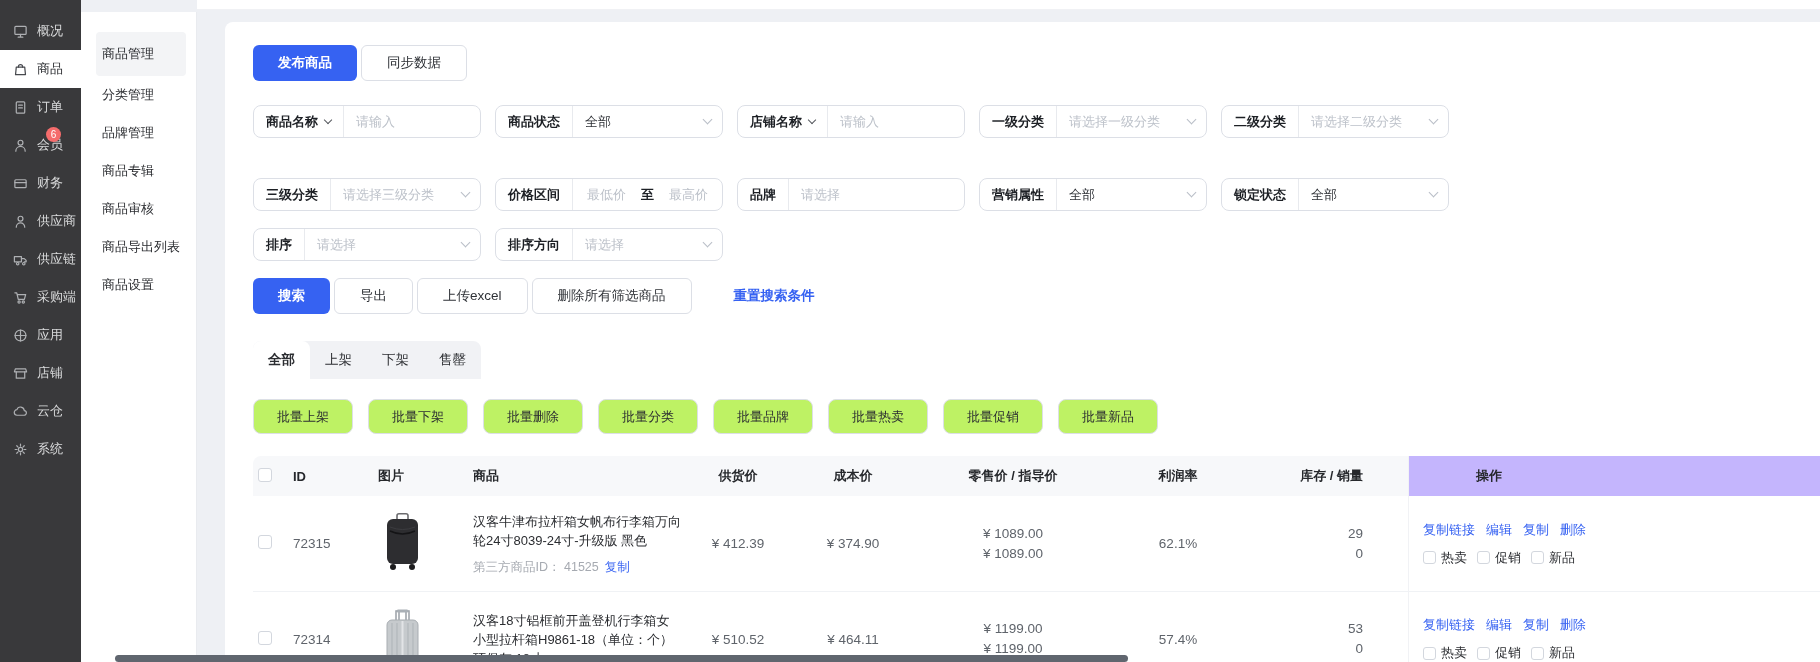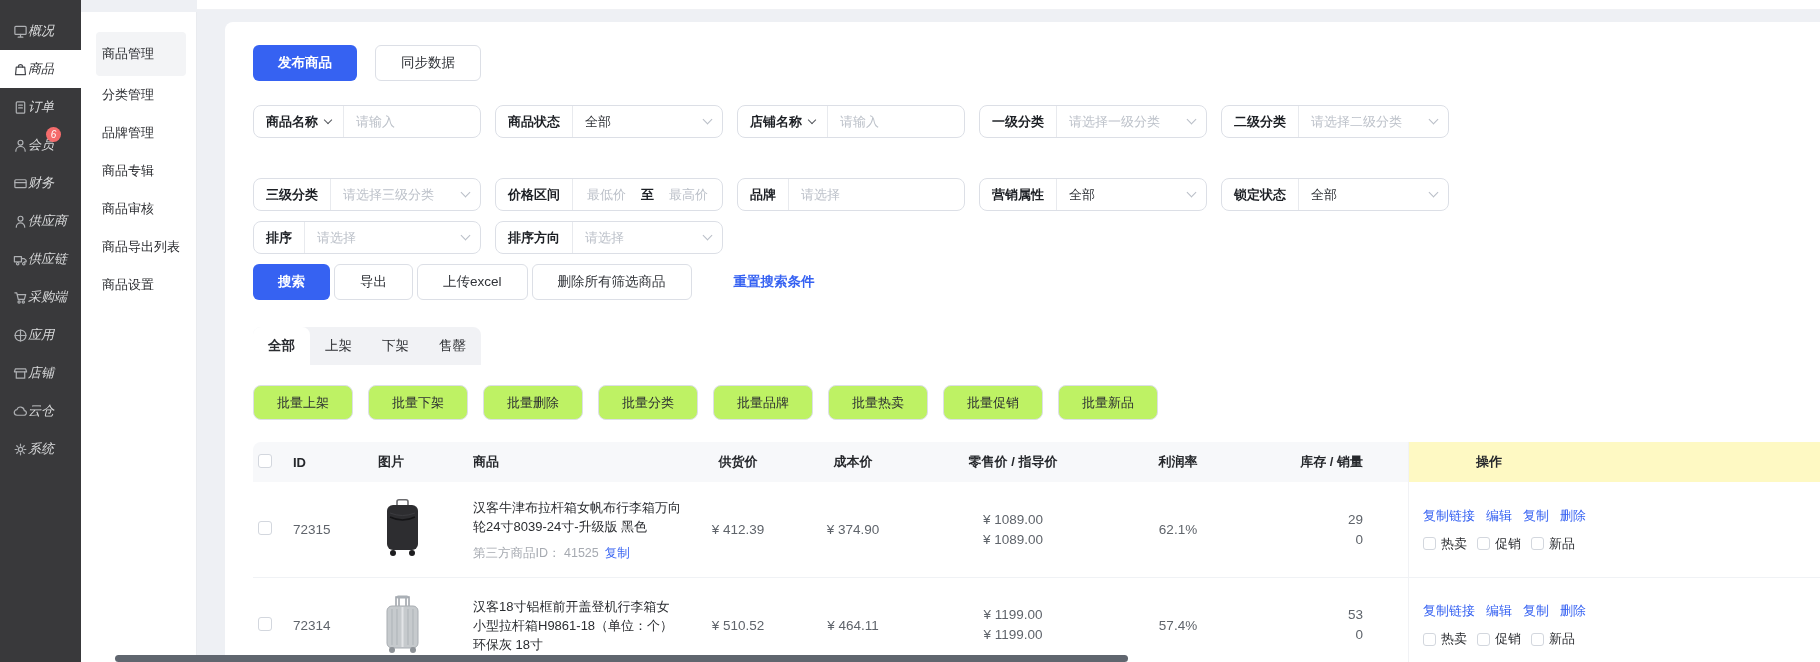--- a/index.html
+++ b/index.html
@@ -2,22 +2,22 @@
 <html><head>
 <meta charset="utf-8">
 <style>
   * { box-sizing: border-box; }
   html,body { margin:0; padding:0; width:1820px; height:662px; overflow:hidden;
     font-family:"Liberation Sans","DejaVu Sans",sans-serif; background:#eef0f4; position:relative; }
   :root { --accent:#3662F2; --border:#dcdfe6; --ink:#26282c; --ink2:#5f646b; --ph:#bcc1c9; }
 
   
   .sidebar { position:absolute; left:0; top:0; width:81px; height:662px; background:#39393b; z-index:40; padding-top:12px; }
-  .side-item { height:38px; display:flex; align-items:center; gap:0; padding-left:13px;
-    color:#d9dadb; font-size:13px; cursor:pointer; position:relative; white-space:nowrap;font-style:italic; }
+  .side-item { height:38px; display:flex; align-items:center; gap:9px; padding-left:13px;
+    color:#d9dadb; font-size:13px; cursor:pointer; position:relative; white-space:nowrap; }
   .side-item.active { background:#ffffff; color:#2b2d31; }
   .sicon { width:15px; height:15px; flex:none; display:flex; color:#aeb0b3; }
   .side-item.active .sicon { color:#47494e; }
   .sicon svg { width:15px; height:15px; fill:none; stroke:currentColor; stroke-width:1.3; stroke-linecap:round; stroke-linejoin:round; }
   .badge { position:absolute; top:-7px; left:46px; background:#F56C6C; color:#fff; font-size:10px;
     line-height:15px; min-width:15px; text-align:center; padding:0 4px; border-radius:9px; top:1px; }
 
   
   .submenu { position:absolute; left:81px; top:12px; width:116px; height:662px; background:#fff;
     border-right:1px solid #e9ebef; z-index:30; padding-top:20px; }
@@ -31,24 +31,24 @@
   
   .main { position:absolute; left:197px; top:10px; right:0; bottom:0; background:#eef0f4; }
   .card { position:absolute; left:28px; top:12px; right:0; bottom:-40px; background:#fff;
     border-radius:8px 0 0 0; padding:23px 0 0 28px; overflow:hidden; }
 
   .row-flex { display:flex; align-items:center; }
   .btn { height:36px; border-radius:6px; display:inline-flex; align-items:center; justify-content:center;
     font-size:13.5px; padding:0 25px; cursor:pointer; white-space:nowrap; }
   .btn-primary { background:var(--accent); color:#fff; font-weight:bold; }
   .btn-plain { background:#fff; border:1px solid var(--border); color:#2f3237; }
-  .toolbar { gap:18px; margin-bottom:24px; }
+  .toolbar { gap:4px; margin-bottom:24px; }
 
   .frow { gap:14px; margin-bottom:40px; }
-  .frow2 { margin-bottom:10px; }
+  .frow2 { margin-bottom:17px; }
   .fbox { width:228px; height:33px; border:1px solid var(--border); border-radius:8px; display:flex;
     align-items:center; background:#fff; overflow:hidden; flex:none; }
   .flabel { display:flex; align-items:center; gap:7px; padding:0 12px; font-size:13px; font-weight:bold;
     color:#1d2025; white-space:nowrap; height:100%; }
   .fdiv { width:1px; align-self:stretch; background:#e8eaee; flex:none; }
   .fvalue { flex:1; display:flex; align-items:center; justify-content:space-between;
     padding:0 11px 0 12px; font-size:13px; color:#2f3237; min-width:0; white-space:nowrap; }
   .ph { color:var(--ph); }
   .chev { width:7px; height:7px; border-right:1.4px solid #b9bec7; border-bottom:1.4px solid #b9bec7;
     transform:rotate(45deg); flex:none; margin-top:-4px; }
@@ -66,21 +66,21 @@
   .tab.active { background:#fff; font-weight:bold; }
 
   .batchrow { gap:15px; margin-bottom:22px; }
   .batch-btn { height:35px; padding:0 23px; border:1px solid var(--border); border-radius:8px; background:#bef264;
     font-size:13px; color:#2b2d31; display:inline-flex; align-items:center; cursor:pointer; white-space:nowrap; }
 
   
   .tgrid { display:grid; grid-template-columns:40px 85px 95px 210px 110px 120px 200px 130px 165px 1fr; }
   .t-header { height:40px; background:#f7f8fa; border-radius:8px 8px 0 0; align-items:center;
     font-weight:bold; font-size:13px; color:var(--ink); }
-  .hcell-op { background:#fef9c3; height:100%; display:flex; align-items:center; border-left:1px solid #f1f2f5; }
+  .hcell-op { background:#c4b5fd; height:100%; display:flex; align-items:center; border-left:1px solid #f1f2f5; }
   .hcell-op span { width:160px; text-align:center; }
   .c-center { text-align:center; }
   .c-right { text-align:right; padding-right:45px; }
   .cb { width:14px; height:14px; border:1px solid #d3d7de; border-radius:3px; background:#fff;
     display:inline-block; margin-left:5px; cursor:pointer; flex:none; }
   .t-row { min-height:95px; align-items:center; font-size:13.5px; color:var(--ink2); }
   .t-row + .t-row { border-top:1px solid #f0f2f5; }
   .pimg { padding-left:2px; }
   .ptitle-cell { padding-right:2px; }
   .p-title { font-size:13px; color:#2b2d31; line-height:19px; }

